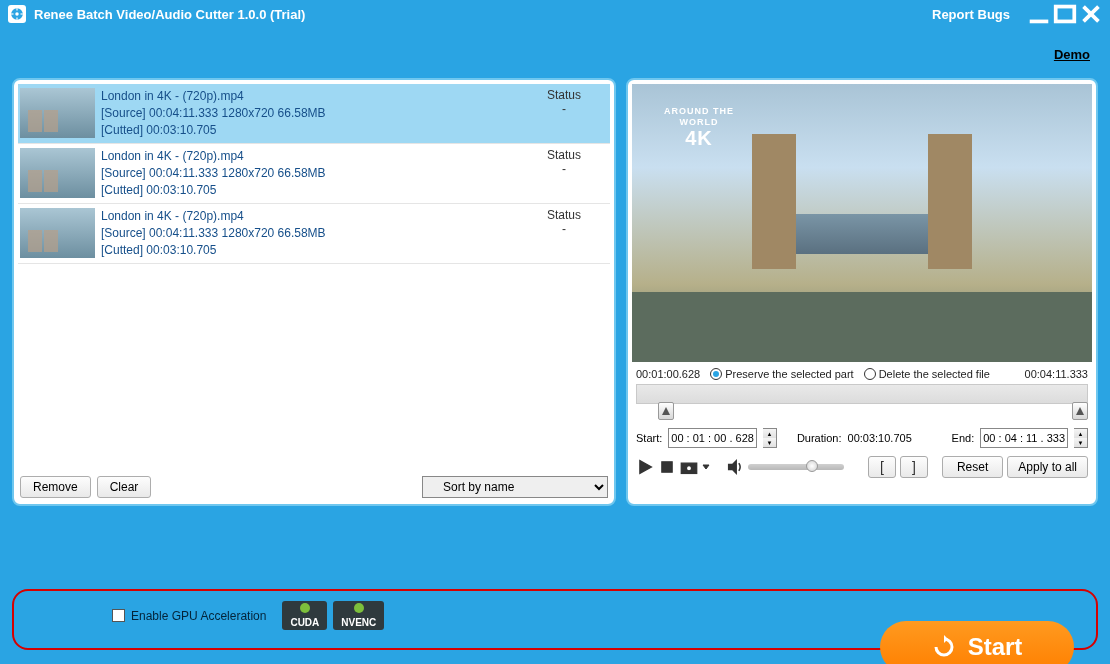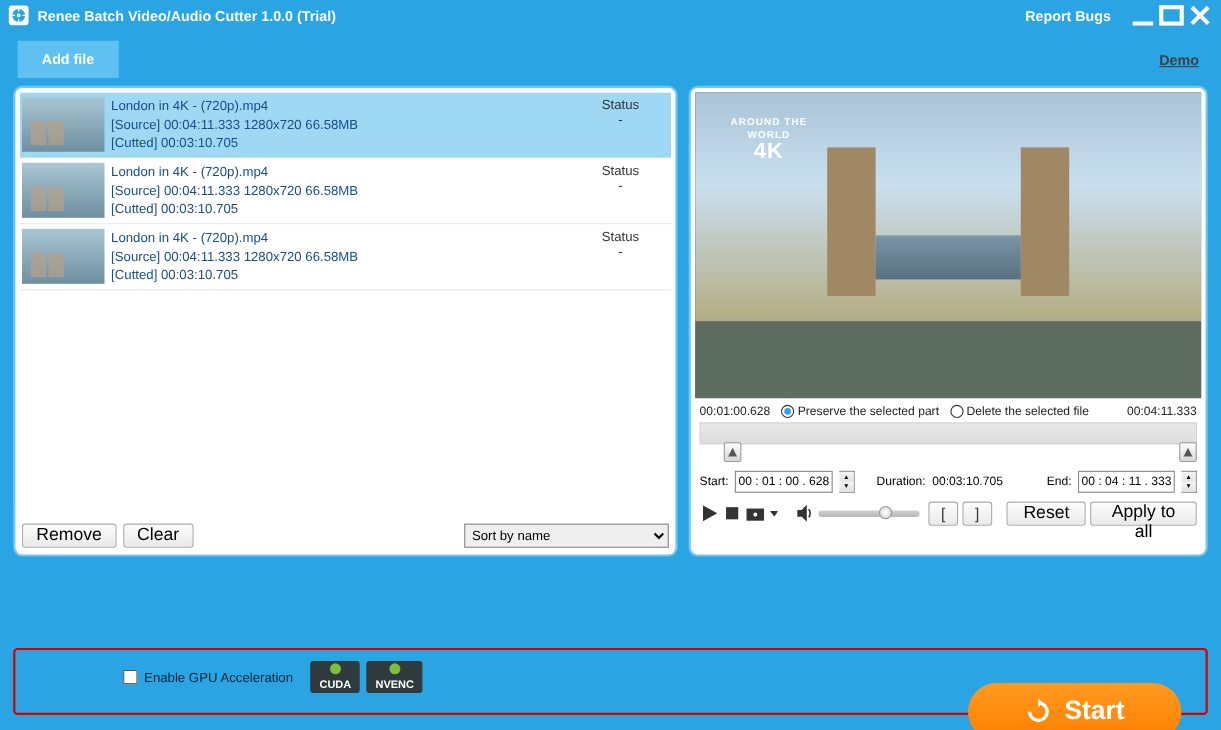--- a/index.html
+++ b/index.html
@@ -11,43 +11,43 @@
   .titlebar .logo svg { width: 14px; height: 14px; }
   .titlebar .title { font-weight: 600; flex: 0 0 auto; }
   .titlebar .spacer { flex: 1; }
   .titlebar .report { font-weight: 700; margin-right: 16px; cursor: pointer; }
   .titlebar .winbtn { width: 26px; height: 20px; display: inline-flex; align-items: center; justify-content: center; cursor: pointer; }
   .titlebar .winbtn svg { stroke: #fff; stroke-width: 2; fill: none; }
 
   
   .toprow { height: 46px; display: flex; align-items: center; padding: 6px 20px 0 16px; }
   .addfile { background: #5ec1f2; color: #fff; font-weight: 700; font-size: 13px; height: 34px; line-height: 34px; padding: 0 22px; cursor: pointer; }
-  .demo { margin-left: auto; color: #404040; font-weight: 700; text-decoration: underline; cursor: pointer; font-size: 13px; }
+  .demo { margin-left: auto; color: #000000; font-weight: 700; text-decoration: underline; cursor: pointer; font-size: 13px; }
 
   
   .main { display: flex; gap: 10px; padding: 4px 12px 0 12px; }
   .panel { background: #fff; border: 2px solid #6fc7ef; border-radius: 8px; }
   .left { width: 612px; height: 428px; display: flex; flex-direction: column; padding: 4px; }
   .right { width: 472px; height: 428px; display: flex; flex-direction: column; padding: 4px; }
 
   
   .list { flex: 1; overflow: auto; }
   .row { display: flex; align-items: flex-start; padding: 4px 6px 4px 2px; border-bottom: 1px solid #e5e5e5; background:#fff; }
   .row.selected { background: #9ed8f3; }
   .thumb { width: 75px; height: 50px; background: linear-gradient(#aac6d4, #6d8fa0); margin-right: 6px; flex: 0 0 auto; position: relative; }
   .thumb::after { content:""; position:absolute; left:8px; bottom:6px; width:14px; height:22px; background:#b7a08a; box-shadow: 16px 0 0 #b7a08a; opacity:0.7; }
   .meta { font-size: 12px; color: #164f8a; line-height: 17px; flex:1; }
   .meta div { white-space: nowrap; }
   .statcol { width: 80px; text-align: center; font-size: 12px; color:#333; }
   .statcol .lbl { }
   .statcol .val { }
 
   .leftbottom { display: flex; align-items: center; gap: 6px; padding: 4px 2px 2px 2px; }
-  .btn { background: linear-gradient(#fdfdfd,#e9e9e9); border:1px solid #adadad; border-radius:3px; font-size:16px; height:22px; padding:0 12px; cursor:pointer; }
-  .sort { margin-left:auto; width:186px; height:22px; border:1px solid #888; font-size:12px; padding: 0 2px; }
+  .btn { background: linear-gradient(#fdfdfd,#e9e9e9); border:1px solid #adadad; border-radius:3px; font-size:12px; height:22px; padding:0 12px; cursor:pointer; }
+  .sort { margin-left:auto; width:186px; height:22px; border:1px solid #888; font-size:12px; padding: 0 16px; }
 
   
   .preview { width: 460px; height: 278px; background: #4a6478; align-self:center; position:relative; overflow:hidden; }
   .preview .sky { position:absolute; inset:0; background: linear-gradient(#a9c4d6 0%, #c9dff0 30%, #b6b08a 72%, #5b6d60 100%); }
   .preview .tower { position:absolute; background:#a08864; }
   .preview .t1 { left:120px; top:50px; width:44px; height:135px; }
   .preview .t2 { left:296px; top:50px; width:44px; height:135px; }
   .preview .bridge { position:absolute; left:164px; top:130px; width:132px; height:40px; background: linear-gradient(#7a95a6,#5a7080); }
   .preview .water { position:absolute; left:0; bottom:0; right:0; height:70px; background:#5c6c5e; }
   .preview .logo4k { position:absolute; left:32px; top:22px; color:#fff; font-size:9px; text-align:center; line-height:11px; font-weight:700; letter-spacing:1px; }
@@ -70,21 +70,21 @@
 
   .playerrow { display:flex; align-items:center; gap:4px; padding: 8px 4px 0 4px; }
   .picon { width:18px; height:18px; display:inline-flex; align-items:center; justify-content:center; cursor:pointer; }
   .picon svg { fill:#333; stroke:#333; }
   .vslider { width:96px; height:6px; background: linear-gradient(#d0d0d0,#b8b8b8); border-radius:3px; position:relative; cursor:pointer; }
   .vslider .knob { position:absolute; top:-4px; left:60%; width:12px; height:12px; border-radius:50%; background: radial-gradient(#fff,#cfcfcf); border:1px solid #999; }
   .sqbtn { border:1px solid #aaa; height:22px; width:28px; background: linear-gradient(#fdfdfd,#e9e9e9); border-radius:3px; display:inline-flex; align-items:center; justify-content:center; font-size:14px; cursor:pointer; color:#333; }
 
   
   .bottom { position:absolute; left:12px; right:12px; bottom:14px; background:#2aa4e3; }
-  .redbox { border:2px solid #d60000; border-radius:4px; padding: 10px 20px 18px 20px; display:flex; flex-direction:column; gap:10px; position:relative; }
+  .redbox { border:2px solid #d60000; border-radius:16px; padding: 10px 20px 18px 20px; display:flex; flex-direction:column; gap:10px; position:relative; }
   .gpu { display:flex; align-items:center; gap:6px; font-size:12px; color:#04243a; }
   .gpu .chk { width:13px; height:13px; border:1px solid #555; background:#fff; display:inline-block; }
   .badge { background:#2f3a3e; color:#fff; font-size:10px; padding:2px 8px; border-radius:3px; display:inline-flex; align-items:center; gap:4px; font-weight:600;flex-direction:column; }
   .badge .eye { width:10px; height:10px; background:#7dbf3c; border-radius:50%; position:relative; }
 
   .outrow { display:flex; align-items:center; gap:6px; font-size:12px; color:#04243a; }
   .outinput { flex:0 0 524px; height:26px; border:1px solid #777; padding:0 6px; font-size:13px; }
   .browse, .openout { background:#4fb8eb; color:#fff; border:none; height:26px; padding:0 16px; font-size:12px; cursor:pointer; }
 
   .start { position:absolute; right:22px; top:30px; width:194px; height:52px; background: linear-gradient(#ff9a1f, #ff7f00); border-radius:26px; color:#fff; font-weight:800; font-size:24px; display:flex; align-items:center; justify-content:center; gap:12px; cursor:pointer; }
@@ -121,21 +121,20 @@
     </span>
   <span class="winbtn">
       <svg viewBox="0 0 14 14">
         <line x1="3" y1="3" x2="11" y2="11"></line>
         <line x1="11" y1="3" x2="3" y2="11"></line>
       </svg>
     </span>
 </div>
 
 <div class="toprow">
-  <div class="addfile">Add file</div>
   <div class="demo">Demo</div>
 </div>
 
 <div class="main">
 
   <div class="panel left">
     <div class="list">
       <div class="row selected">
         <div class="thumb"></div>
         <div class="meta">

